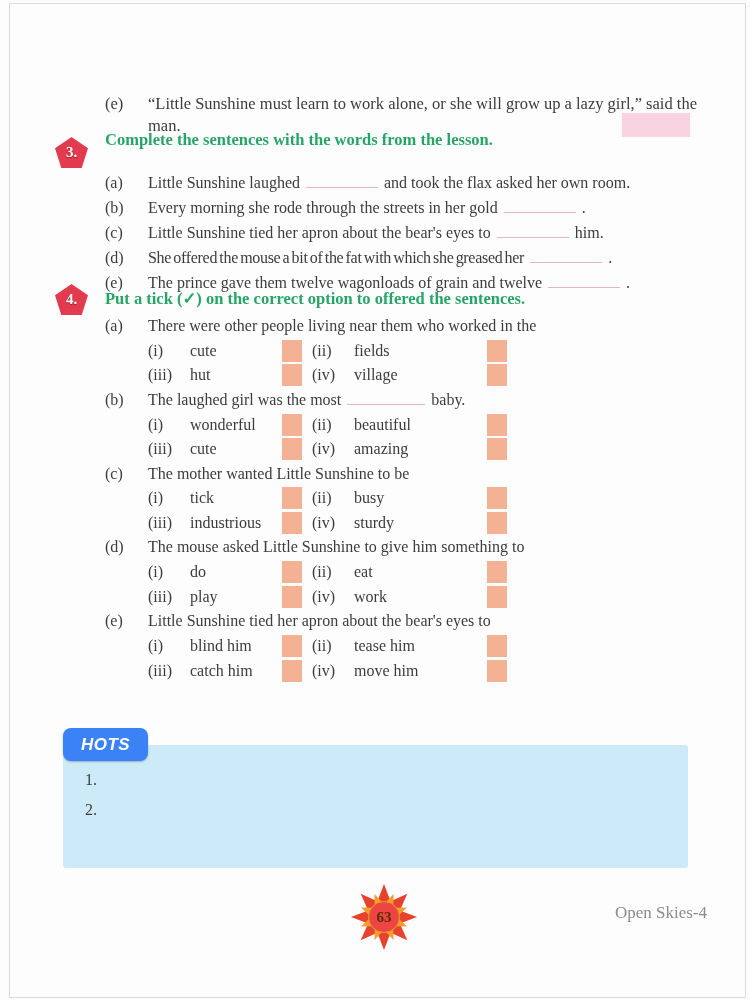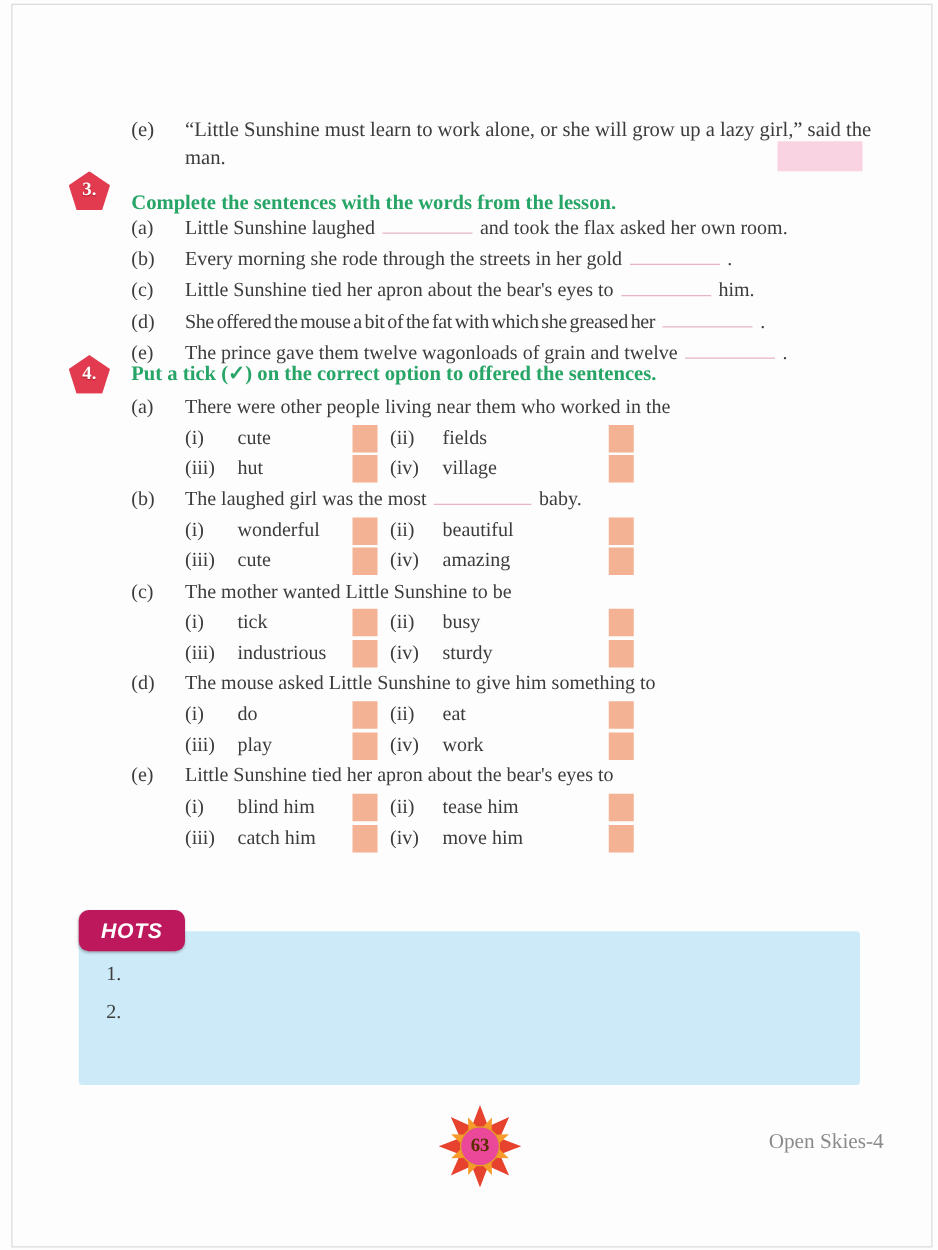--- a/index.html
+++ b/index.html
@@ -20,21 +20,21 @@
   .badge {
     position:absolute; width:33px; height:31px; background:#e23a4f;
     clip-path:polygon(50% 0%, 100% 36%, 81% 100%, 19% 100%, 0% 36%);
     color:#fff; font-weight:bold; font-size:15px; text-align:center;
     padding-top:0; display:flex; align-items:center; justify-content:center;
     text-shadow:0 1px 1px rgba(120,0,0,.6);
   }
   .badge-3 { left:55px; top:137px; }
   .badge-4 { left:55px; top:284px; }
   .q-heading { position:absolute; left:105px; font-size:16.5px; font-weight:bold; color:#27a567; }
-  .q3-heading { top:152px; }
+  .q3-heading { top:130px; }
   .q4-heading { top:289px; }
   
   .q3-list { position:absolute; left:105px; top:170px; width:618px; }
   .q3-row { display:grid; grid-template-columns:43px 1fr; height:25px; line-height:25px;
             font-size:16px; white-space:nowrap; }
   .tight { letter-spacing:-0.3px; word-spacing:-1.5px; }
   .blank { display:inline-block; width:72px; height:0.95em;
            border-bottom:1.5px solid #e6b3c9; margin:0 6px; vertical-align:baseline; }
   .blank.wide { width:78px; }
   
@@ -43,37 +43,37 @@
               font-size:16px; white-space:nowrap; }
   .opt-grid { margin-left:43px; display:grid;
               grid-template-columns:42px 92px 20px 10px 42px 133px 20px;
               grid-auto-rows:24.6px; align-items:center; font-size:16px; }
   .tickbox { width:20px; height:22px; background:#f3b294; }
   
   .hots-box { position:absolute; left:63px; top:745px; width:625px; height:123px;
               background:#cdeaf8; border-radius:3px; box-sizing:border-box;
               padding:24px 20px 0 22px; }
   .hots-badge { position:absolute; left:63px; top:728px; width:85px; height:33px;
-                background:#be185d; border-radius:8px; color:#fff;
+                background:#3b82f6; border-radius:8px; color:#fff;
                 font-family:"Liberation Sans", sans-serif; font-style:italic; font-weight:bold;
                 font-size:17px; letter-spacing:.5px; display:flex; align-items:center; justify-content:center;
                 box-shadow:0 1px 2px rgba(0,0,0,.25); }
   .hots-item { display:grid; grid-template-columns:60px 1fr; font-size:16px; line-height:21.5px;
                margin-bottom:8px; }
   .hots-text { text-align:justify; padding-right:8px; }
   
   .star-wrap { position:absolute; left:351px; top:884px; width:66px; height:66px; }
   .star8 { position:absolute;
     clip-path:polygon(50% 0%, 59.95% 25.98%, 85.36% 14.64%, 74.02% 40.05%, 100% 50%,
       74.02% 59.95%, 85.36% 85.36%, 59.95% 74.02%, 50% 100%, 40.05% 74.02%,
       14.64% 85.36%, 25.98% 59.95%, 0% 50%, 25.98% 40.05%, 14.64% 14.64%, 40.05% 25.98%); }
   .star-outer { left:0; top:0; width:66px; height:66px; background:#e7422d; }
   .star-inner { left:8px; top:8px; width:50px; height:50px; background:#f79b2c; transform:rotate(22.5deg); }
   .star-circle { position:absolute; left:17px; top:17px; width:32px; height:32px; border-radius:50%;
-                 background:#ec4899; border:1px solid #dfa024; box-sizing:border-box;
+                 background:#ef4444; border:1px solid #dfa024; box-sizing:border-box;
                  display:flex; align-items:center; justify-content:center;
                  font-weight:bold; font-size:15px; color:#5b2d00; }
   .book-title { position:absolute; right:43px; top:903px; font-size:17px; color:#8b8b8b; }
   .lbl { color:#3c3c3c; }
 </style>
 </head>
 <body>
 
 <div class="page">
   <div class="scan-edge"></div>

